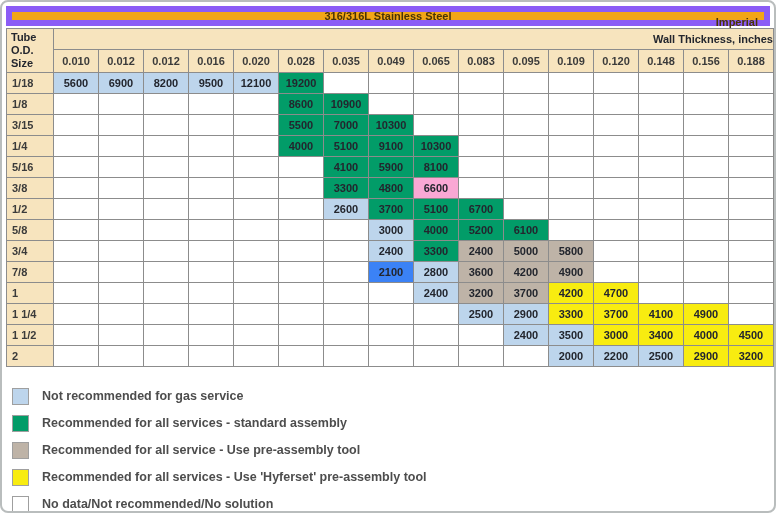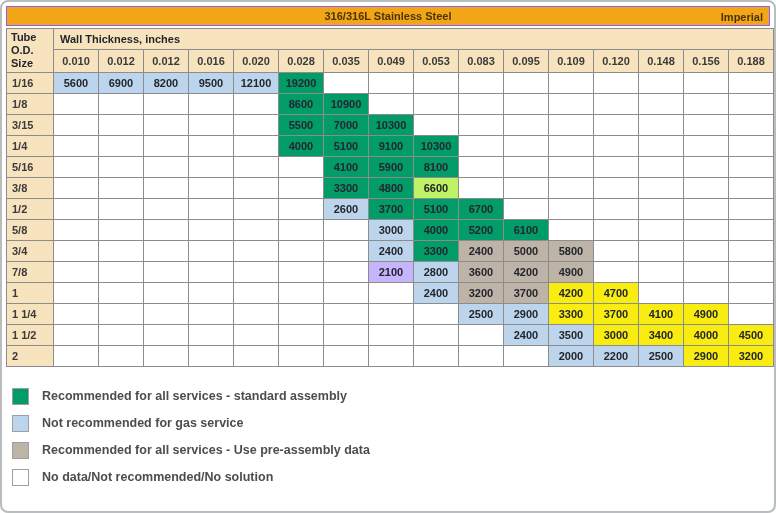--- a/index.html
+++ b/index.html
@@ -13,21 +13,21 @@
     width: 776px; height: 513px;
     border: 2px solid #b9bdbd;
     border-radius: 8px;
     background: #ffffff;
     padding: 4px 4px 0 4px;
     overflow: hidden;
   }
   .title-bar {
     height: 20px;
     background: var(--title-bar, #F2A617);
-    border: 1px solid #8b5cf6;
+    border: 6px solid #8b5cf6;
     display: flex;
     align-items: center;
     justify-content: center;
     position: relative;
     margin-bottom: 2px;
   }
   .title-bar .title {
     font-size: 11px;
     font-weight: bold;
     color: var(--title-text, #4A3405);
@@ -57,21 +57,21 @@
     background: var(--hdr-fill, #F7E4BE);
     text-align: left;
     vertical-align: top;
     padding: 2px 2px 2px 4px;
     font-size: 10.5px;
     line-height: 1.18;
     color: #3b3b3b;
   }
   th.group-hdr {
     background: var(--hdr-fill, #F7E4BE);
-    text-align: left;
+    text-align: right;
     padding-left: 6px;
     height: 18px;
     font-size: 11px;
     color: #3b3b3b;
     margin-left: 44px;
   }
   tr.col-row th {
     background: var(--hdr-fill, #F7E4BE);
     height: 20px;
     text-align: center;
@@ -151,33 +151,33 @@
       </tr>
       <tr class="col-row" id="col-row">
           <th>0.010</th>
           <th>0.012</th>
           <th>0.012</th>
           <th>0.016</th>
           <th>0.020</th>
           <th>0.028</th>
           <th>0.035</th>
           <th>0.049</th>
-          <th>0.053</th>
+          <th>0.065</th>
           <th>0.083</th>
           <th>0.095</th>
           <th>0.109</th>
           <th>0.120</th>
           <th>0.148</th>
           <th>0.156</th>
           <th>0.188</th>
         </tr>
     </thead>
     <tbody id="tbody">
         <tr>
-          <td class="row-label">1/16</td>
+          <td class="row-label">1/18</td>
           <td style="background: rgb(189, 213, 236);">5600</td>
           <td style="background: rgb(189, 213, 236);">6900</td>
           <td style="background: rgb(189, 213, 236);">8200</td>
           <td style="background: rgb(189, 213, 236);">9500</td>
           <td style="background: rgb(189, 213, 236);">12100</td>
           <td style="background: rgb(2, 156, 104);">19200</td>
           <td style="background: rgb(255, 255, 255);"></td>
           <td style="background: rgb(255, 255, 255);"></td>
           <td style="background: rgb(255, 255, 255);"></td>
           <td style="background: rgb(255, 255, 255);"></td>
@@ -267,21 +267,21 @@
         <tr>
           <td class="row-label">3/8</td>
           <td style="background: rgb(255, 255, 255);"></td>
           <td style="background: rgb(255, 255, 255);"></td>
           <td style="background: rgb(255, 255, 255);"></td>
           <td style="background: rgb(255, 255, 255);"></td>
           <td style="background: rgb(255, 255, 255);"></td>
           <td style="background: rgb(255, 255, 255);"></td>
           <td style="background: rgb(2, 156, 104);">3300</td>
           <td style="background: rgb(2, 156, 104);">4800</td>
-          <td style="background: #bef264;">6600</td>
+          <td style="background: #f9a8d4;">6600</td>
           <td style="background: rgb(255, 255, 255);"></td>
           <td style="background: rgb(255, 255, 255);"></td>
           <td style="background: rgb(255, 255, 255);"></td>
           <td style="background: rgb(255, 255, 255);"></td>
           <td style="background: rgb(255, 255, 255);"></td>
           <td style="background: rgb(255, 255, 255);"></td>
           <td style="background: rgb(255, 255, 255);"></td>
         </tr>
         <tr>
           <td class="row-label">1/2</td>
@@ -342,21 +342,21 @@
         </tr>
         <tr>
           <td class="row-label">7/8</td>
           <td style="background: rgb(255, 255, 255);"></td>
           <td style="background: rgb(255, 255, 255);"></td>
           <td style="background: rgb(255, 255, 255);"></td>
           <td style="background: rgb(255, 255, 255);"></td>
           <td style="background: rgb(255, 255, 255);"></td>
           <td style="background: rgb(255, 255, 255);"></td>
           <td style="background: rgb(255, 255, 255);"></td>
-          <td style="background: #c4b5fd;">2100</td>
+          <td style="background: #3b82f6;">2100</td>
           <td style="background: rgb(189, 213, 236);">2800</td>
           <td style="background: rgb(190, 179, 167);">3600</td>
           <td style="background: rgb(190, 179, 167);">4200</td>
           <td style="background: rgb(190, 179, 167);">4900</td>
           <td style="background: rgb(255, 255, 255);"></td>
           <td style="background: rgb(255, 255, 255);"></td>
           <td style="background: rgb(255, 255, 255);"></td>
           <td style="background: rgb(255, 255, 255);"></td>
         </tr>
         <tr>
@@ -433,30 +433,34 @@
           <td style="background: rgb(189, 213, 236);">2200</td>
           <td style="background: rgb(189, 213, 236);">2500</td>
           <td style="background: rgb(248, 236, 16);">2900</td>
           <td style="background: rgb(248, 236, 16);">3200</td>
         </tr>
       </tbody>
   </table>
 
   <div class="legend" id="legend">
       <div class="legend-item">
+        <span class="legend-swatch" style="background: rgb(189, 213, 236);"></span>
+        <span class="legend-label">Not recommended for gas service</span>
+      </div>
+      <div class="legend-item">
         <span class="legend-swatch" style="background: rgb(2, 156, 104);"></span>
         <span class="legend-label">Recommended for all services - standard assembly</span>
       </div>
       <div class="legend-item">
-        <span class="legend-swatch" style="background: rgb(189, 213, 236);"></span>
-        <span class="legend-label">Not recommended for gas service</span>
+        <span class="legend-swatch" style="background: rgb(190, 179, 167);"></span>
+        <span class="legend-label">Recommended for all service -  Use pre-assembly tool</span>
       </div>
       <div class="legend-item">
-        <span class="legend-swatch" style="background: rgb(190, 179, 167);"></span>
-        <span class="legend-label">Recommended for all services -  Use pre-assembly data</span>
+        <span class="legend-swatch" style="background: rgb(248, 236, 16);"></span>
+        <span class="legend-label">Recommended for all services - Use 'Hyferset' pre-assembly tool</span>
       </div>
       <div class="legend-item">
         <span class="legend-swatch" style="background: rgb(255, 255, 255);"></span>
         <span class="legend-label">No data/Not recommended/No solution</span>
       </div>
     </div>
 
 </div>
 
 </body></html>

